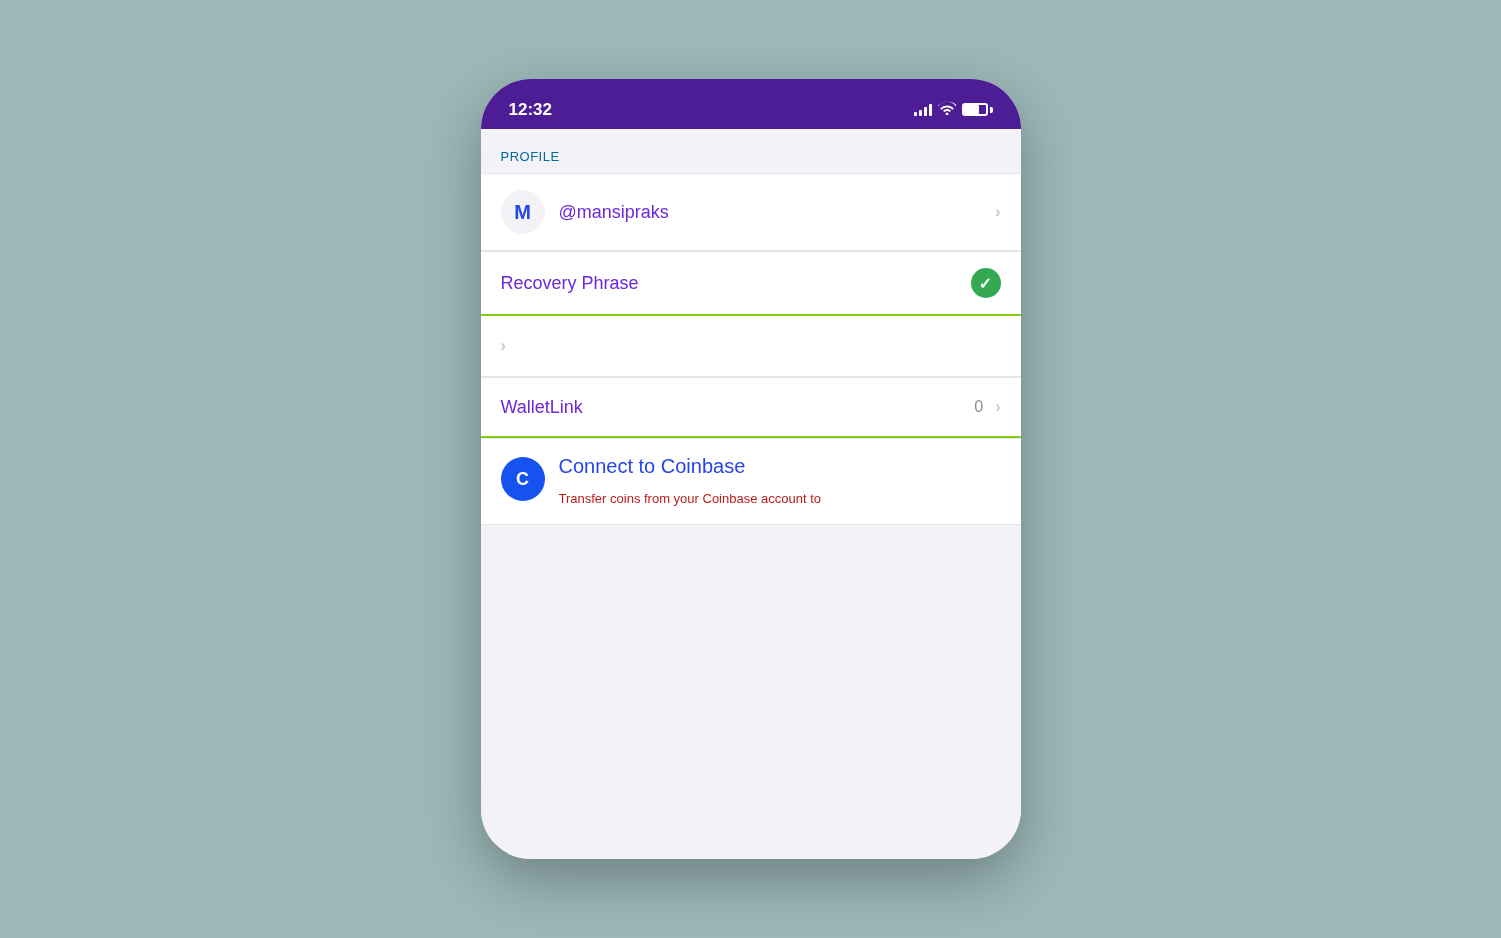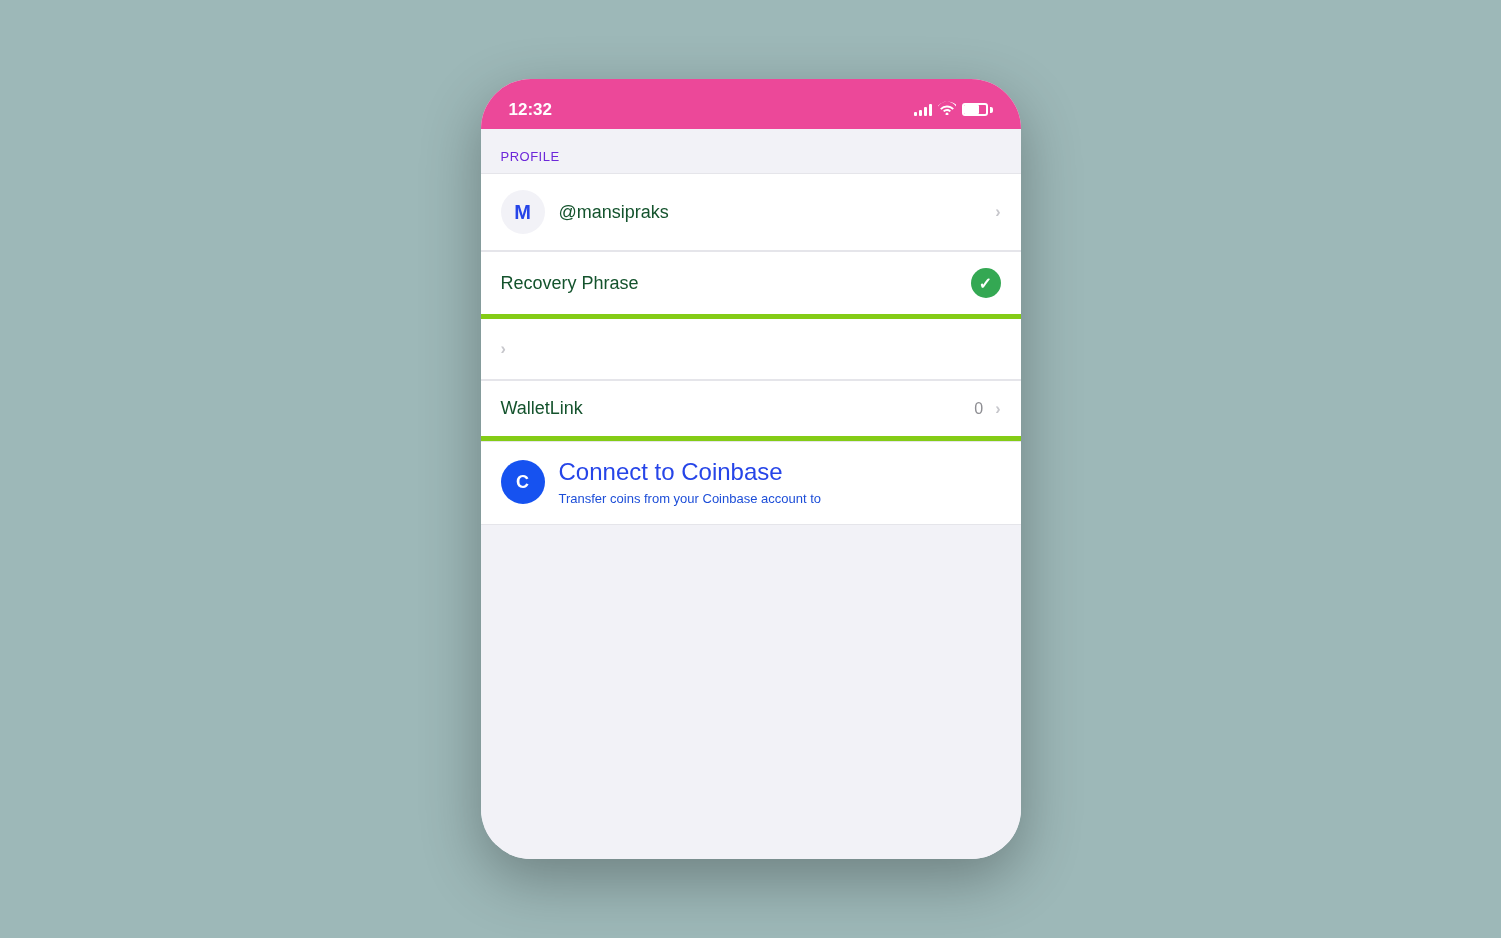--- a/index.html
+++ b/index.html
@@ -20,21 +20,21 @@
       background: #f2f2f7;
       border-radius: 50px;
       overflow: hidden;
       box-shadow: 0 20px 60px rgba(0,0,0,0.3);
       display: flex;
       flex-direction: column;
     }
 
     
     .status-bar {
-      background: #ec4899;
+      background: #4c1d95;
       display: flex;
       justify-content: space-between;
       align-items: center;
       padding: 21px 28px 10px 28px;
       height: 50px;
     }
 
     .status-time {
       color: white;
       font-size: 17px;
@@ -115,38 +115,38 @@
 
     
     .section-header {
       padding: 18px 20px 8px;
       background: #f2f2f7;
     }
 
     .section-label {
       font-size: 13px;
       font-weight: 500;
-      color: #6d28d9;
+      color: #0369a1;
       letter-spacing: 0.5px;
       text-transform: uppercase;
     }
 
     
     .list-group {
       background: white;
       border-top: 1px solid #e5e5ea;
       border-bottom: 1px solid #e5e5ea;
     }
 
     .list-item {
       display: flex;
       align-items: center;
       padding: 16px 20px;
       background: white;
-      border-bottom: 5px solid #84cc16;
+      border-bottom: 2px solid #84cc16;
       cursor: pointer;
       min-height: 60px;
     }
 
     .list-item:last-child {
       border-bottom: none;
     }
 
     .list-item-avatar {
       width: 44px;
@@ -162,21 +162,21 @@
 
     .avatar-letter {
       font-size: 20px;
       font-weight: 700;
       color: #2645e8;
     }
 
     .list-item-text {
       flex: 1;
       font-size: 18px;
-      color: #14532d;
+      color: #6d28d9;
     }
 
     .list-item-right {
       display: flex;
       align-items: center;
       gap: 8px;
     }
 
     .chevron-icon {
       color: #c7c7cc;
@@ -237,29 +237,29 @@
       color: white;
       font-size: 18px;
       font-weight: 700;
     }
 
     .connect-text {
       flex: 1;
     }
 
     .connect-title {
-      font-size: 24px;
+      font-size: 20px;
       color: #2645e8;
       font-weight: 500;
-      margin-bottom: 4px;
+      margin-bottom: 12px;
     }
 
     .connect-subtitle {
       font-size: 13px;
-      color: #1d4ed8;
+      color: #b91c1c;
       line-height: 1.4;
     }
   </style>
 </head>
 <body>
 
 <div class="phone-frame">
 
   <div class="status-bar">
     <span class="status-time">12:32</span>

